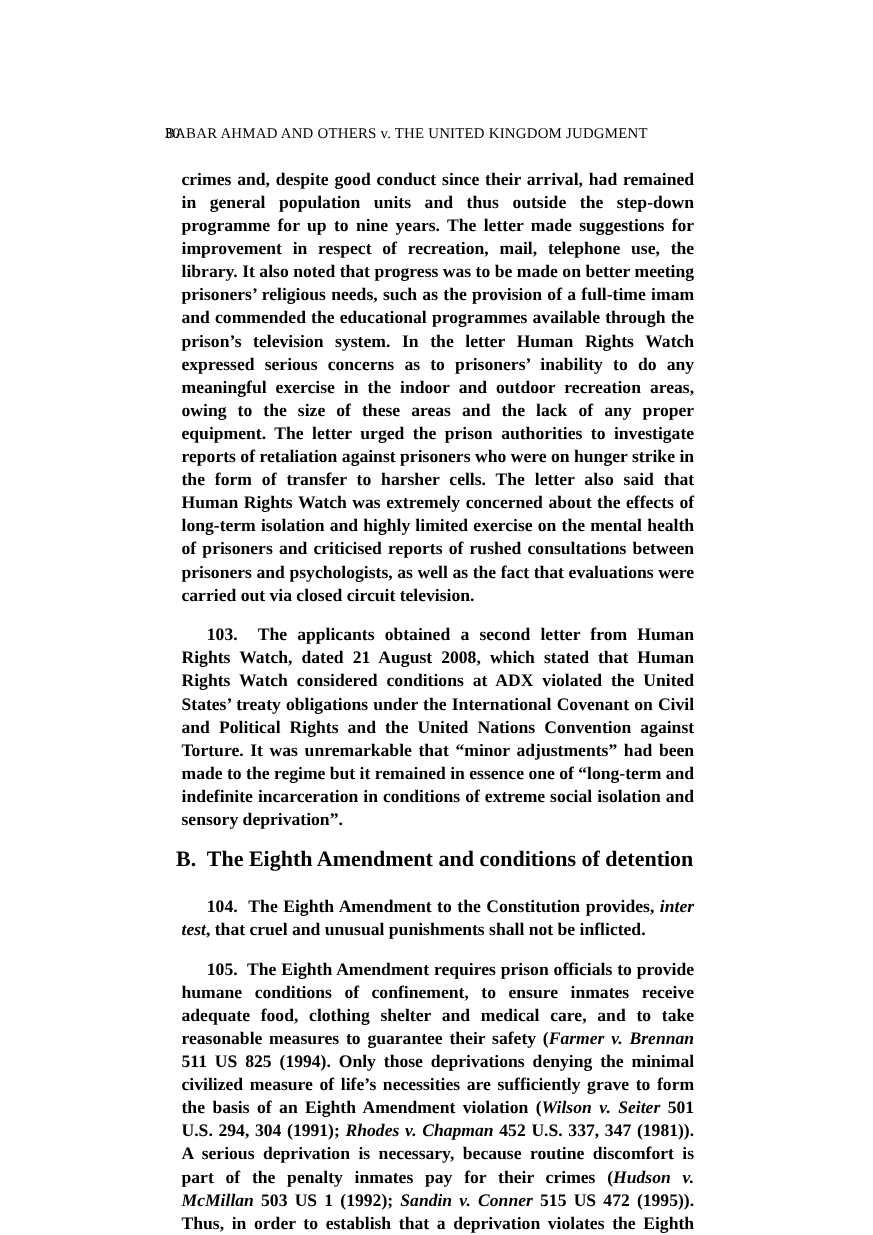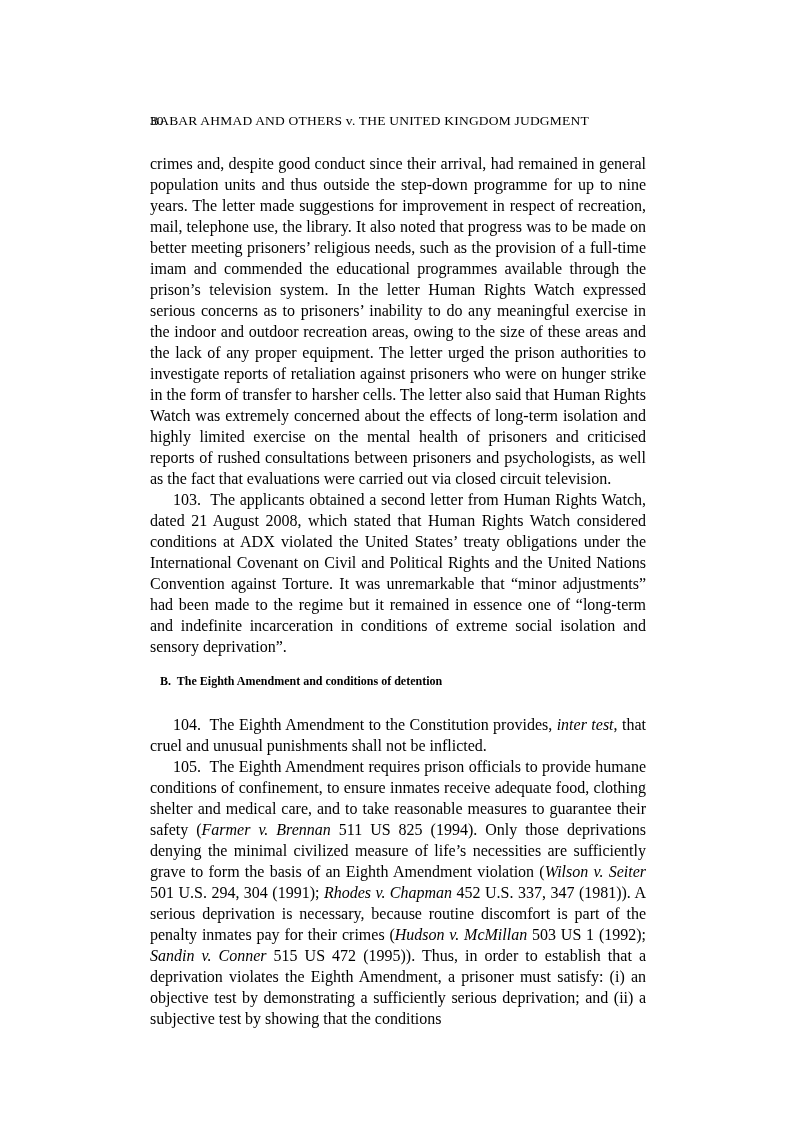--- a/index.html
+++ b/index.html
@@ -38,27 +38,28 @@
   .running-header .running-title {
     display: block;
     letter-spacing: 0.2px;
   }
   .doc-body {
     font-size: 16px;
     line-height: 21px;
     text-align: justify;
   }
   .doc-body p {
-    margin: 0;
+    margin: 15px;
+    font-weight: bold;
   }
   .doc-body p.indent {
     text-indent: 23px;
   }
   .doc-body h2.heading {
-    font-size: 12px;
+    font-size: 20px;
     line-height: 21px;
     font-weight: bold;
     text-align: left;
     margin: 14px 0 22px 10px;
   }
   .doc-body em {
     font-style: italic;
   }
 </style>
 </head>

